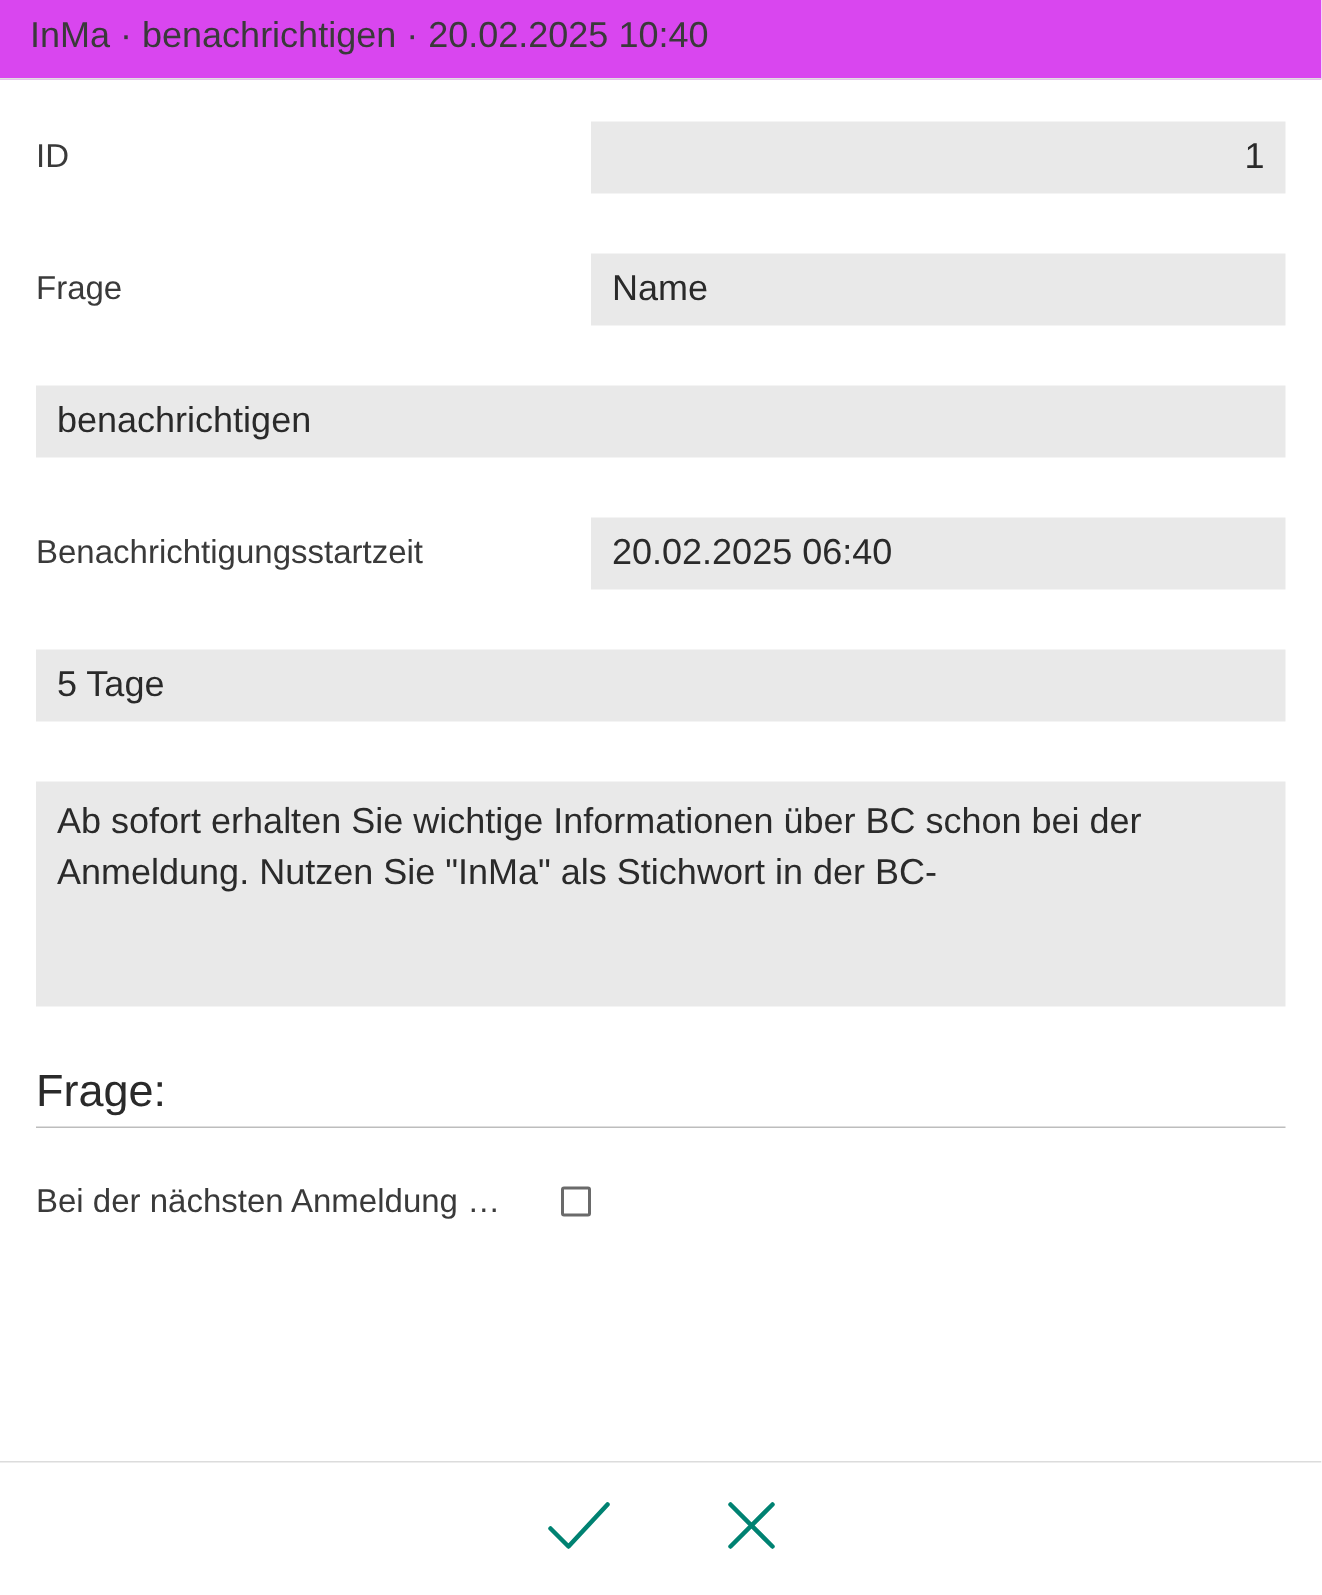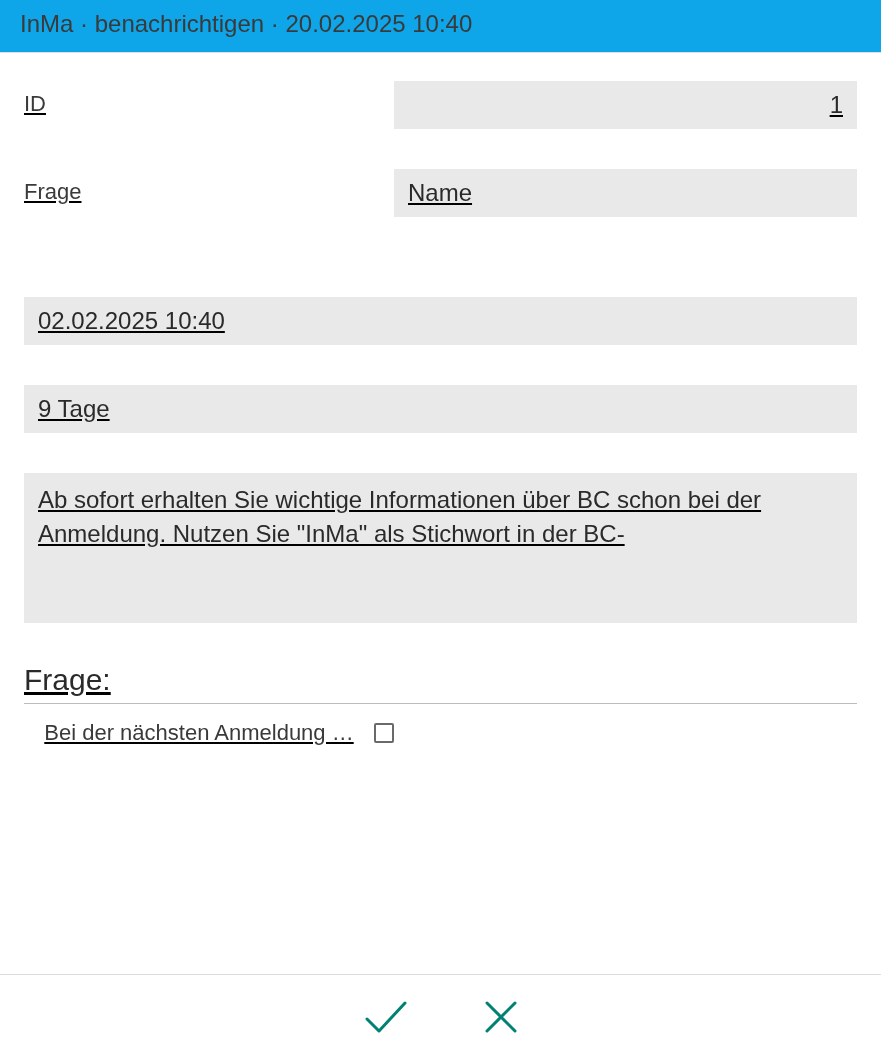--- a/index.html
+++ b/index.html
@@ -14,27 +14,26 @@
       height: 1063px;
       overflow: hidden;
       display: flex;
       flex-direction: column;
     }
     .header {
       padding: 10px 20px 14px 20px;
       font-size: 24px;
       color: #3a3a3a;
       border-bottom: 1px solid #e0e0e0;
-      background: #0ea5e9;
+      background: #d946ef;
     }
     .content {
       flex: 1;
       padding: 28px 24px 0 24px;
       overflow-y: auto;
-      text-decoration: underline;
     }
     .form-row {
       display: flex;
       align-items: flex-start;
       margin-bottom: 40px;
     }
     .form-label {
       width: 370px;
       font-size: 22px;
       color: #3a3a3a;
@@ -60,27 +59,26 @@
       overflow: hidden;
       font-size: 24px;
       color: #2a2a2a;
     }
     .section-title {
       font-size: 30px;
       color: #2a2a2a;
       border-bottom: 1px solid #bdbdbd;
       padding-bottom: 6px;
       margin-top: 22px;
-      margin-bottom: 16px;
+      margin-bottom: 36px;
     }
     .checkbox-row {
       display: flex;
       align-items: center;
       margin-bottom: 40px;
-      text-align: center;
     }
     .checkbox-label {
       width: 350px;
       font-size: 22px;
       color: #3a3a3a;
     }
     .checkbox {
       width: 20px;
       height: 20px;
       border: 2px solid #6a6a6a;
@@ -123,31 +121,35 @@
   </div>
 
   <div class="form-row">
     <div class="form-label">Frage</div>
     <div class="form-value">
       <span>Name</span>
     </div>
   </div>
 
   <div class="form-row">
+    <div class="form-value">
+      <span>benachrichtigen</span>
+    </div>
   </div>
 
   <div class="form-row">
+    <div class="form-label">Benachrichtigungsstartzeit</div>
     <div class="form-value">
-      <span>02.02.2025 10:40</span>
+      <span>20.02.2025 06:40</span>
     </div>
   </div>
 
   <div class="form-row">
     <div class="form-value">
-      <span>9 Tage</span>
+      <span>5 Tage</span>
     </div>
   </div>
 
   <div class="form-row">
     <div class="form-value multiline">Ab sofort erhalten Sie wichtige Informationen über BC schon bei der Anmeldung. Nutzen Sie "InMa" als Stichwort in der BC-</div>
   </div>
 
   <div class="section-title">Frage:</div>
 
   <div class="checkbox-row">

